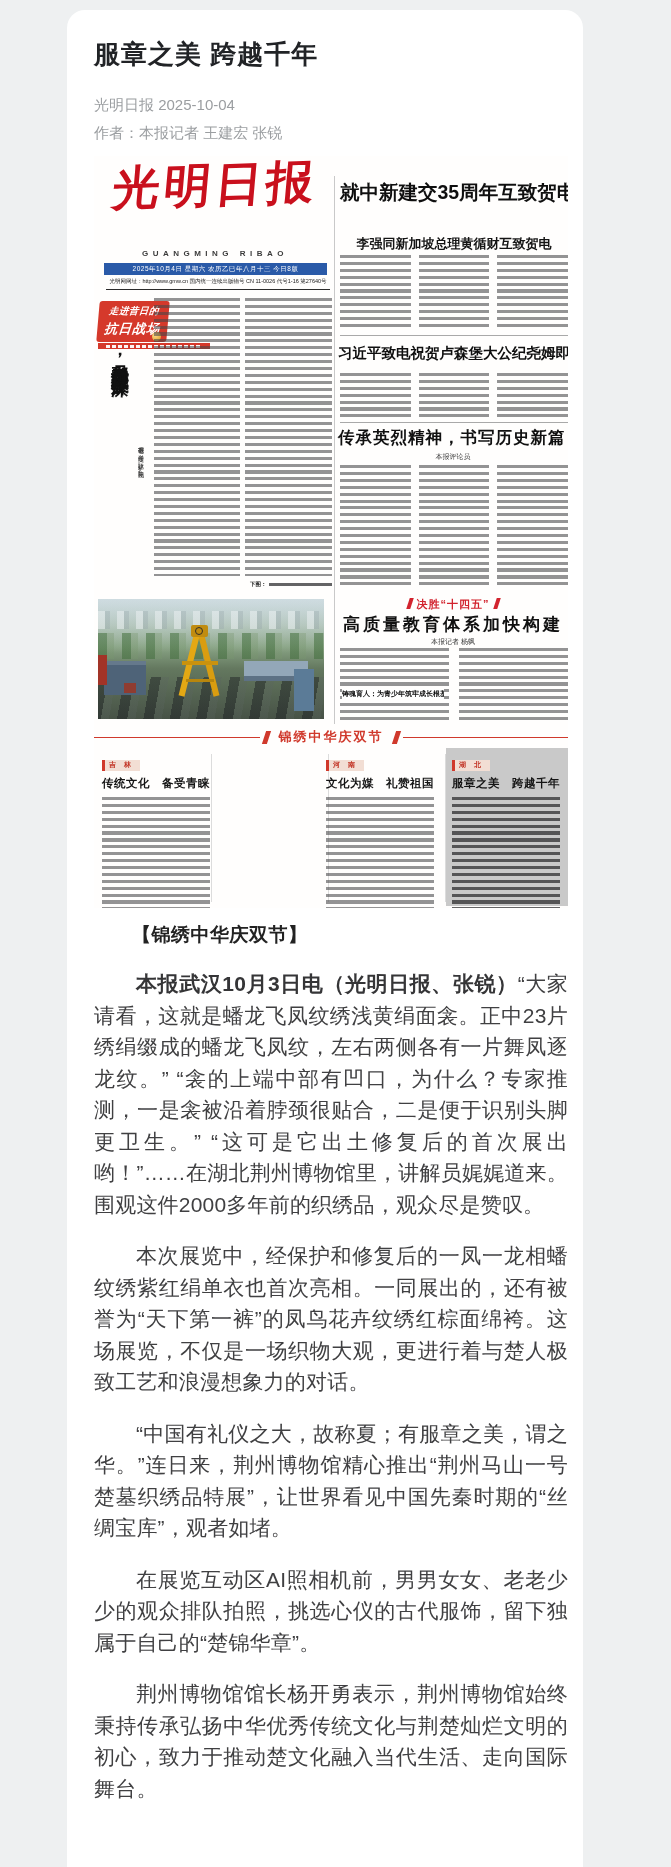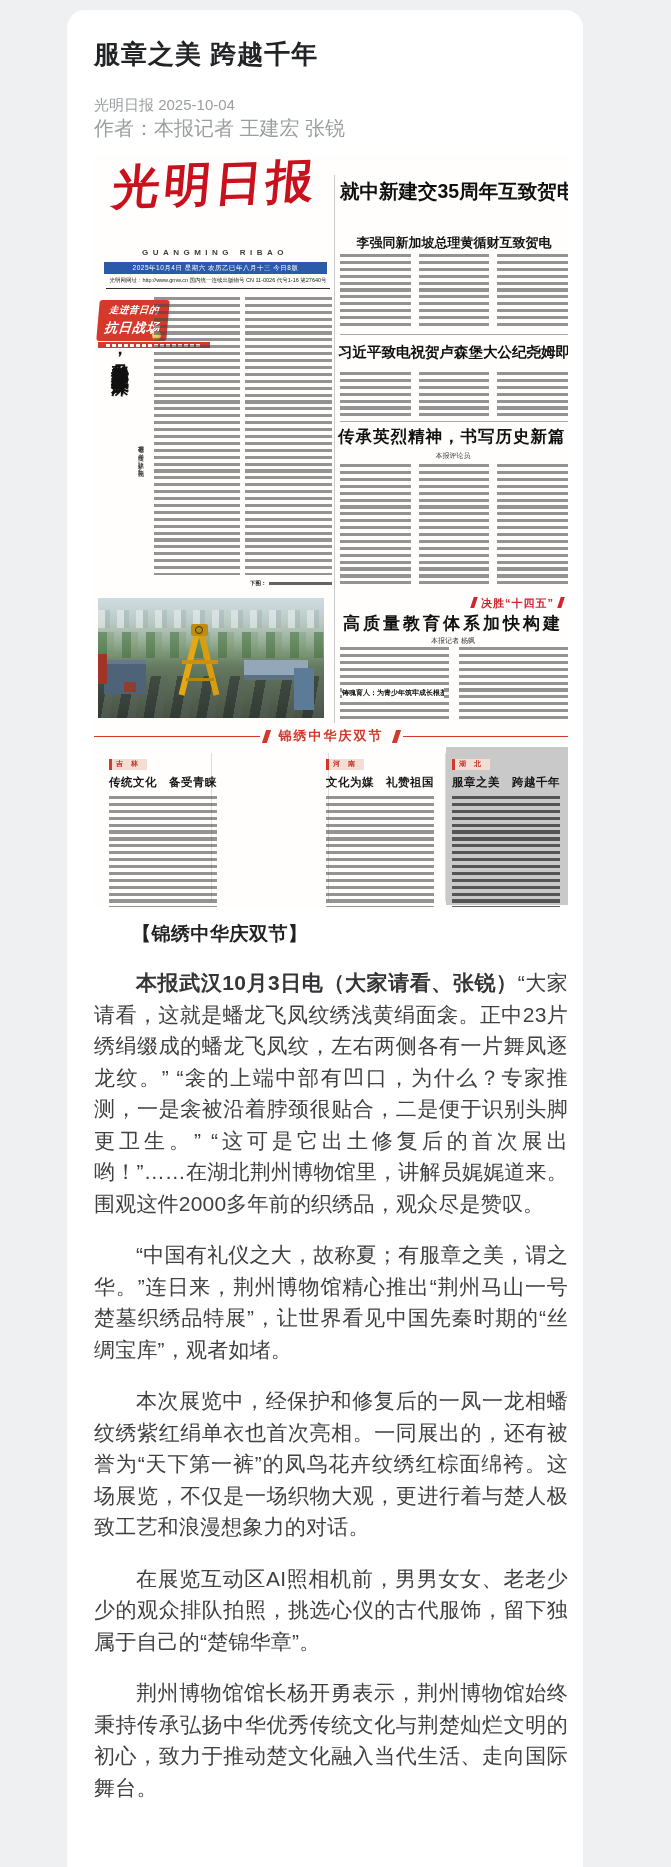--- a/index.html
+++ b/index.html
@@ -6,21 +6,21 @@
   html,body { background:#eef0f1; }
   body { font-family:"Liberation Sans","DejaVu Sans",sans-serif; }
   .page { position:relative; width:671px; height:1867px; background:#eef0f1; overflow:hidden; margin:0 auto; }
   .card { position:absolute; left:67px; top:10px; width:516px; height:1857px; background:#fff; border-radius:18px 18px 0 0; }
   .content { position:relative; margin-left:27px; width:474px; }
 
   
   .region-label { padding-top:33px; font-size:15px; color:#9da0a4; letter-spacing:1px; }
   .art-title { margin-top:27px; font-size:26px; font-weight:bold; color:#212326; letter-spacing:1px; }
   .meta1 { margin-top:24px; font-size:15px; color:#9b9ea1; }
-  .meta2 { margin-top:0; font-size:20px; color:#9b9ea1; }
+  .meta2 { margin-top:9px; font-size:15px; color:#9b9ea1; }
 
   
   .paper { position:relative; margin-top:13px; width:474px; height:752px; background:#fffefd; overflow:hidden; }
   .abs { position:absolute; }
 
   .masthead { left:0; top:6px; width:242px; text-align:center;
     font-family:"Liberation Serif","DejaVu Serif",serif; font-weight:900; font-size:47px;
     color:#c9101d; letter-spacing:4px; transform:skewX(-7deg) rotate(-2deg); line-height:1; }
   .gm-latin { left:0; top:93px; width:242px; text-align:center; font-size:8px; letter-spacing:4.5px; color:#3c3c3c; font-weight:bold; }
   .datebar { left:10px; top:107px; width:223px; height:12px; background:#2a5aa8; color:#fff;
@@ -36,21 +36,21 @@
   .sim-white { background:repeating-linear-gradient(90deg, rgba(255,255,255,.95) 0 4px, transparent 4px 6px); }
 
   
   .headA { left:246px; top:24px; width:228px; font-size:19.5px; line-height:24px; font-weight:900;
     color:#0f0f0f; text-align:justify; text-align-last:justify; letter-spacing:0; white-space:nowrap; }
   .subA { left:246px; top:79px; width:228px; text-align:center; font-size:13px; font-weight:bold; color:#141414; }
   .headB { left:244px; top:188px; width:230px; text-align:center; font-size:14.5px; font-weight:900; color:#0f0f0f; white-space:nowrap; }
   .headC { left:244px; top:271px; width:230px; text-align:left; font-family:"Liberation Serif","DejaVu Serif",serif;
     font-size:16.5px; font-weight:bold; color:#101010; letter-spacing:1px; white-space:nowrap; }
   .bylineC { left:244px; top:296px; width:230px; text-align:center; font-size:7px; color:#333; }
-  .badgeD { left:244px; top:441px; width:230px; text-align:right; font-size:11px; font-weight:900; color:#d2232e; letter-spacing:1px; }
+  .badgeD { left:244px; top:441px; width:230px; text-align:center; font-size:11px; font-weight:900; color:#d2232e; letter-spacing:1px; }
   .badgeD .bar { display:inline-block; width:4px; height:11px; background:#d2232e; transform:skewX(-18deg); margin:0 5px; vertical-align:-1px; }
   .headD { left:244px; top:457px; width:230px; text-align:center; font-family:"Liberation Serif","DejaVu Serif",serif;
     font-size:17px; font-weight:bold; color:#101010; letter-spacing:3px; white-space:nowrap; }
   .bylineD { left:244px; top:481px; width:230px; text-align:center; font-size:7px; color:#333; }
   .crossheadD { left:248px; top:533px; width:102px; text-align:center; font-size:7px; font-weight:bold; color:#101010; background:#fff; white-space:nowrap; overflow:hidden; }
 
   
   .series-badge { left:4px; top:145px; width:70px; height:41px; background:#d5392b; transform:skewX(-5deg);
     border-radius:3px; color:#fff; text-align:center; overflow:hidden; }
   .series-badge .l1 { margin-top:4px; font-size:9.5px; font-weight:bold; font-style:italic; letter-spacing:0.5px; }
@@ -212,43 +212,43 @@
           <div class="txt">锦绣中华庆双节</div>
           <div class="bar"></div>
           <div class="line"></div>
         </div>
 
         <div class="abs col4-bg"></div>
         <div class="abs cvline" style="left:117px;"></div>
         <div class="abs cvline" style="left:234px;"></div>
         <div class="abs cvline" style="left:351px;"></div>
 
-        <div class="abs rcol" style="left:15px;">
+        <div class="abs rcol" style="left:8px;">
           <span class="label">吉 林</span>
           <div class="rhead">传统文化　备受青睐</div>
           <div class="body sim"></div>
         </div>
         <div class="abs rcol" style="left:232px;">
           <span class="label">河 南</span>
           <div class="rhead">文化为媒　礼赞祖国</div>
           <div class="body sim"></div>
         </div>
         <div class="abs rcol" style="left:358px;">
           <span class="label">湖 北</span>
           <div class="rhead">服章之美　跨越千年</div>
           <div class="body sim-dark"></div>
         </div>
       </div>
 
       <div class="article">
         <div class="sec-head">【锦绣中华庆双节】</div>
         <div id="paras">
-            <p><span class="lead">本报武汉10月3日电（大家请看、张锐）</span>“大家请看，这就是蟠龙飞凤纹绣浅黄绢面衾。正中23片绣绢缀成的蟠龙飞凤纹，左右两侧各有一片舞凤逐龙纹。” “衾的上端中部有凹口，为什么？专家推测，一是衾被沿着脖颈很贴合，二是便于识别头脚更卫生。” “这可是它出土修复后的首次展出哟！”……在湖北荆州博物馆里，讲解员娓娓道来。围观这件2000多年前的织绣品，观众尽是赞叹。</p>
+            <p><span class="lead">本报武汉10月3日电（光明日报、张锐）</span>“大家请看，这就是蟠龙飞凤纹绣浅黄绢面衾。正中23片绣绢缀成的蟠龙飞凤纹，左右两侧各有一片舞凤逐龙纹。” “衾的上端中部有凹口，为什么？专家推测，一是衾被沿着脖颈很贴合，二是便于识别头脚更卫生。” “这可是它出土修复后的首次展出哟！”……在湖北荆州博物馆里，讲解员娓娓道来。围观这件2000多年前的织绣品，观众尽是赞叹。</p>
+            <p>本次展览中，经保护和修复后的一凤一龙相蟠纹绣紫红绢单衣也首次亮相。一同展出的，还有被誉为“天下第一裤”的凤鸟花卉纹绣红棕面绵袴。这场展览，不仅是一场织物大观，更进行着与楚人极致工艺和浪漫想象力的对话。</p>
             <p>“中国有礼仪之大，故称夏；有服章之美，谓之华。”连日来，荆州博物馆精心推出“荆州马山一号楚墓织绣品特展”，让世界看见中国先秦时期的“丝绸宝库”，观者如堵。</p>
-            <p>本次展览中，经保护和修复后的一凤一龙相蟠纹绣紫红绢单衣也首次亮相。一同展出的，还有被誉为“天下第一裤”的凤鸟花卉纹绣红棕面绵袴。这场展览，不仅是一场织物大观，更进行着与楚人极致工艺和浪漫想象力的对话。</p>
             <p>在展览互动区AI照相机前，男男女女、老老少少的观众排队拍照，挑选心仪的古代服饰，留下独属于自己的“楚锦华章”。</p>
             <p>荆州博物馆馆长杨开勇表示，荆州博物馆始终秉持传承弘扬中华优秀传统文化与荆楚灿烂文明的初心，致力于推动楚文化融入当代生活、走向国际舞台。</p>
           </div>
       </div>
 
     </div>
   </div>
 </div>
 
 </body></html>

